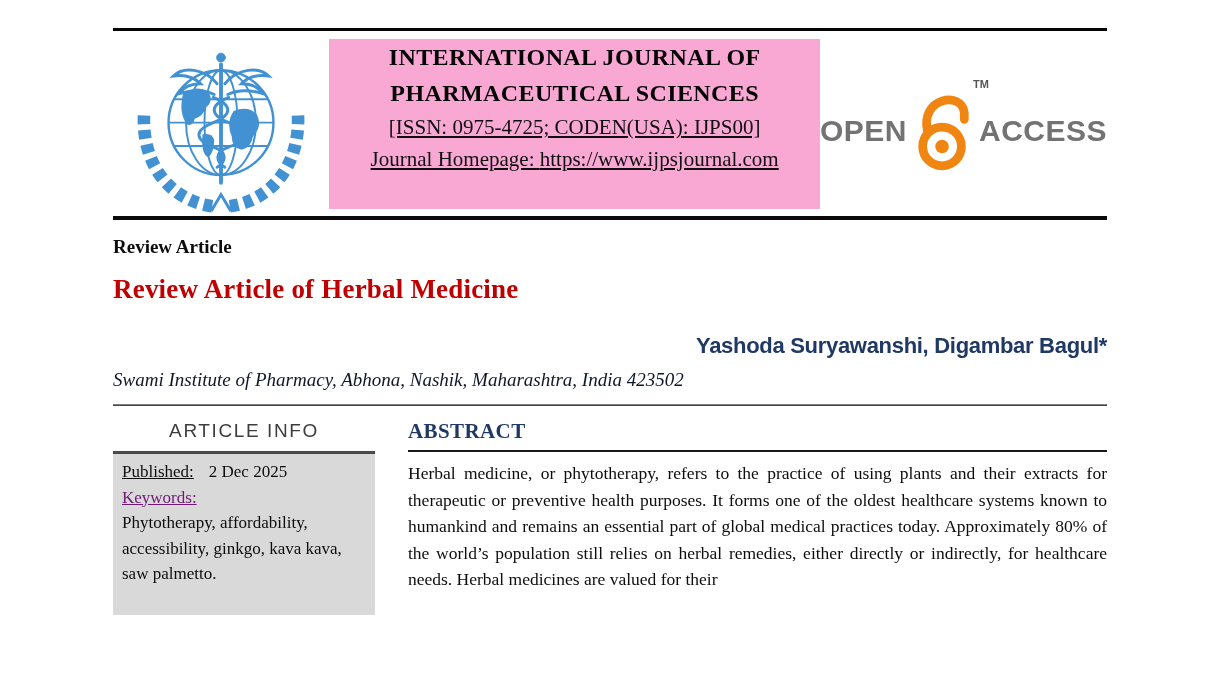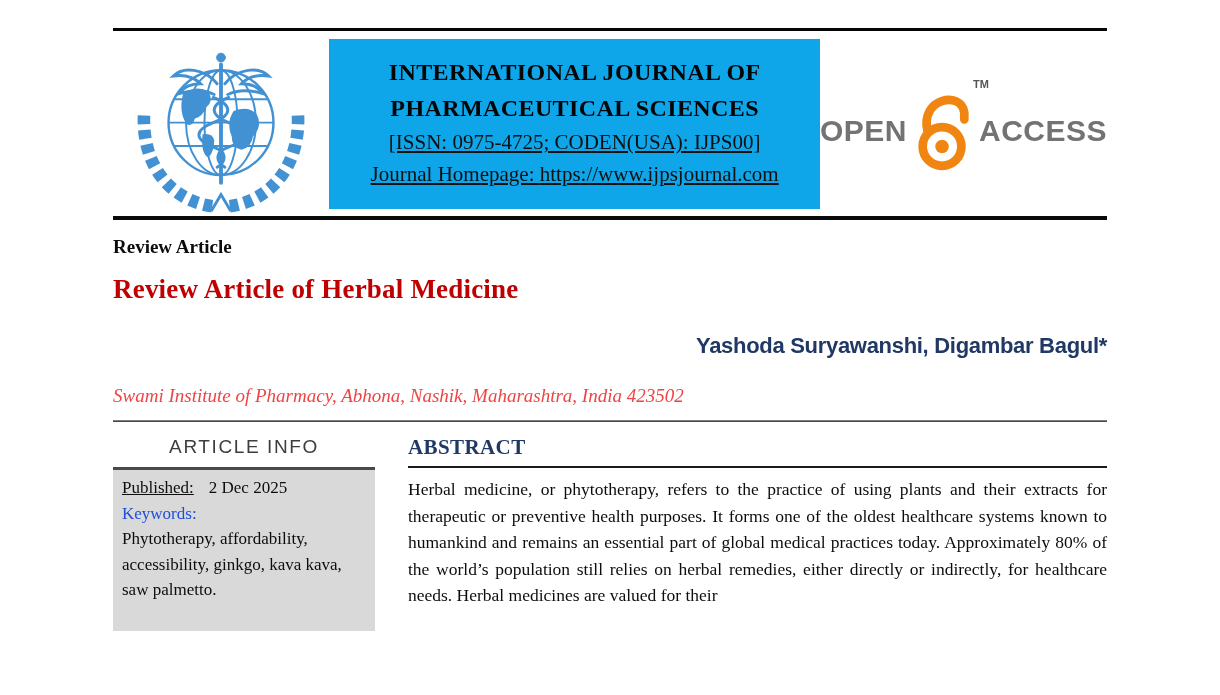--- a/index.html
+++ b/index.html
@@ -9,41 +9,41 @@
 
   .running-head { margin-top:72px; text-align:right;
     font:italic 700 17px "Liberation Sans", sans-serif; letter-spacing:-0.2px; color:#0c0c0c; }
 
   .rule-a { height:3px; background:#050505; margin-top:28px; }
   .rule-b { height:4px; background:#0a0a0a; margin-top:7px; }
   .rule-c { margin-top:13px; height:2px; background:linear-gradient(to bottom,#9a9a9a,#2b2b2b); }
 
   .banner { display:flex; margin-top:8px; height:170px; }
   .logo-box { width:232px; display:flex; justify-content:center; align-items:flex-start; overflow:visible; }
-  .gray-panel { width:526px; height:170px; background:#0ea5e9; text-align:center; padding-top:15px; }
+  .gray-panel { width:526px; height:170px; background:#f9a8d4; text-align:center; }
   .j-title { font:700 24px "Liberation Serif", serif; line-height:36px; letter-spacing:0.4px; color:#050505; }
   .j-sub   { font:400 21px "Liberation Serif", serif; line-height:32px; color:#101010;text-decoration:underline; }
 
   .oa-box { flex:1; display:flex; align-items:center; justify-content:center; }
   .oa-inner { display:flex; align-items:center; position:relative; margin-top:14px; }
   .oa-word { font:700 30px "Liberation Sans", sans-serif; letter-spacing:0.5px; color:#737373; }
   .oa-lock-wrap { position:relative; margin:0 6px; }
   .oa-tm { position:absolute; top:-8px; right:-16px; font:700 11px "Liberation Sans", sans-serif; color:#555; }
 
   .kicker { margin-top:16px; font:700 19px "Liberation Serif", serif; color:#0c0c0c; }
   .paper-title { margin-top:16px; font:700 27px "Liberation Serif", serif; color:#C00000; letter-spacing:0.2px; }
   .authors { margin-top:28px; font:700 22px "Liberation Sans", sans-serif; color:#1F3864; letter-spacing:-0.3px;text-align:right; }
-  .affiliation { margin-top:26px; font:italic 400 19px "Liberation Serif", serif; color:#ef4444; }
+  .affiliation { margin-top:10px; font:italic 400 19px "Liberation Serif", serif; color:#0f172a; }
 
   .columns { display:grid; grid-template-columns:262px 699px; column-gap:33px; margin-top:13px; }
   .info-heading { font:400 19px "Liberation Sans", sans-serif; color:#3d3d3d; letter-spacing:1.6px; line-height:24px;text-align:center; }
   .info-panel { margin-top:8px; border-top:3px solid #4a4a4a; background:#D9D9D9;
     padding:5px 6px 28px 9px; font:400 17px "Liberation Serif", serif; line-height:25.5px; color:#0d0d0d; }
   .pub-label { display:inline-block; margin-right:15px;text-decoration:underline; }
-  .kw-label { color:#1d4ed8; }
+  .kw-label { color:#701a75;text-decoration:underline; }
 
   .abs-heading { font:700 21px "Liberation Serif", serif; color:#1F3864; letter-spacing:0.4px; line-height:24px; }
   .abs-rule { height:2px; background:#1a1a1a; margin-top:7px; }
   .abs-text { margin-top:8px; font:400 17.5px "Liberation Serif", serif; line-height:26.5px;
     text-align:justify; color:#0d0d0d; }
 </style>
 </head>
 <body>
 
 <div class="content">

